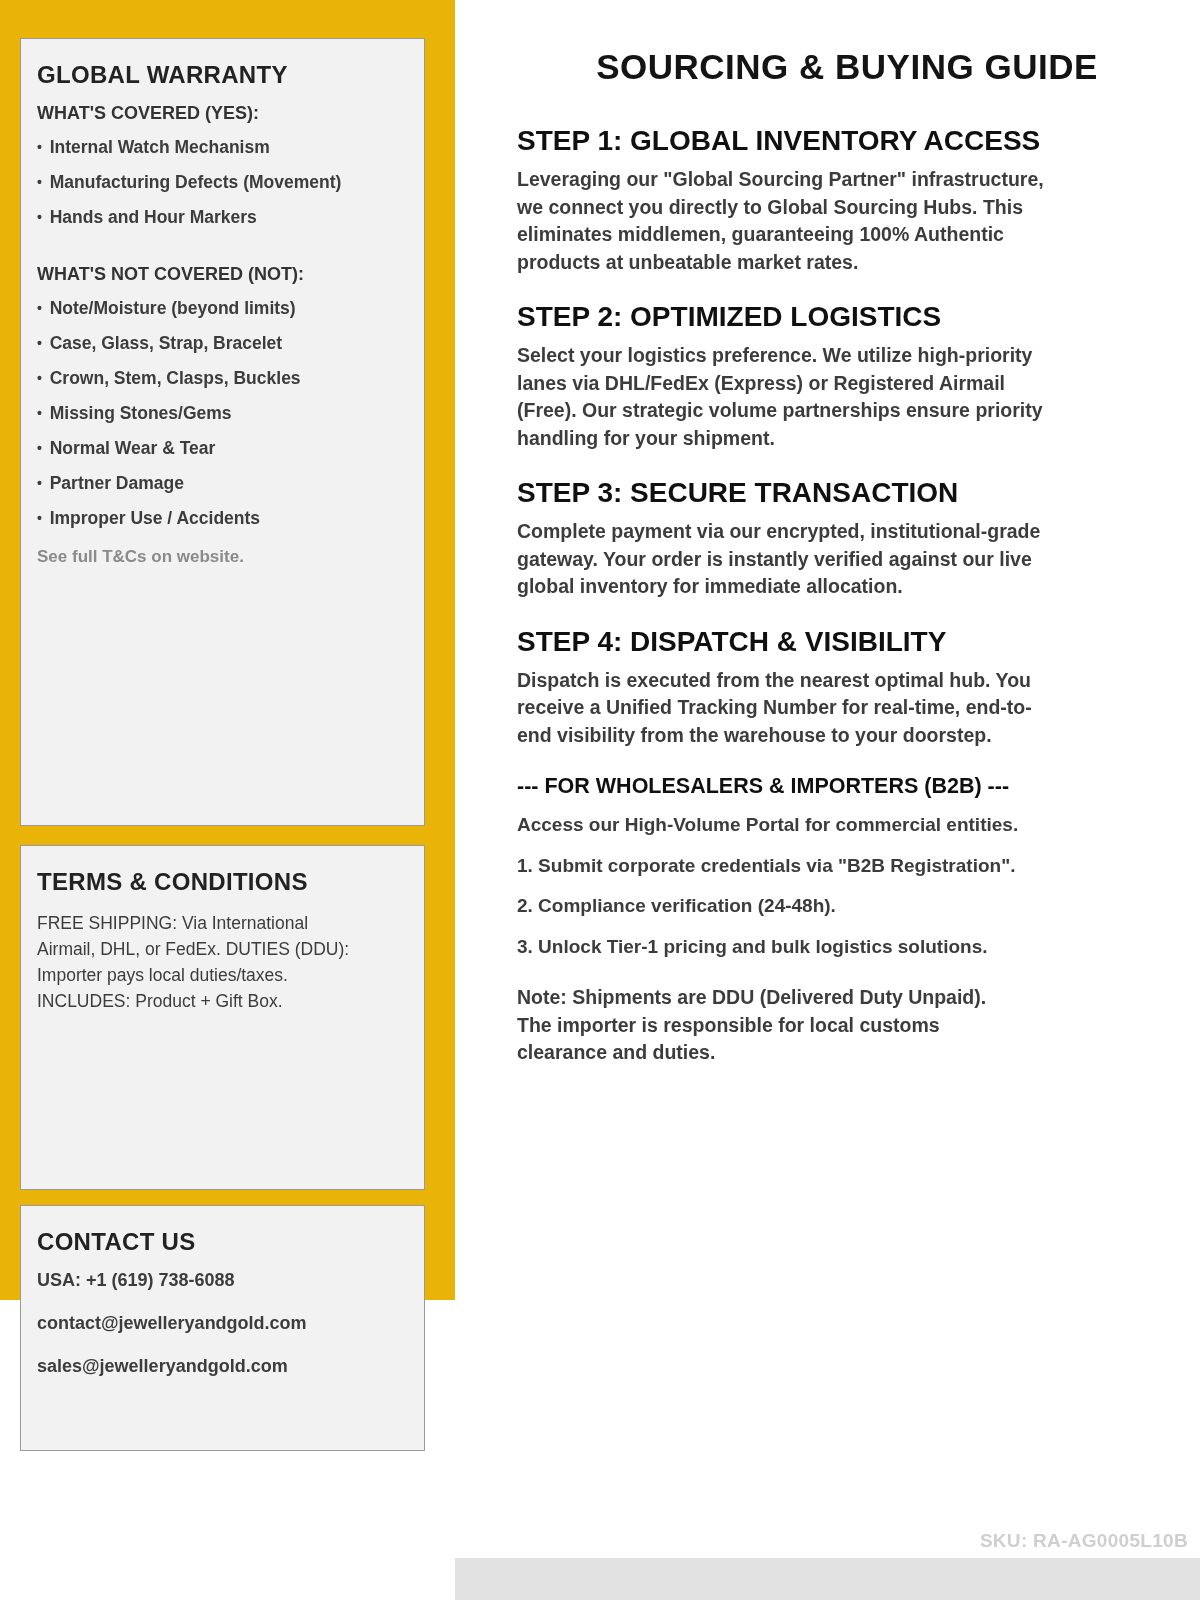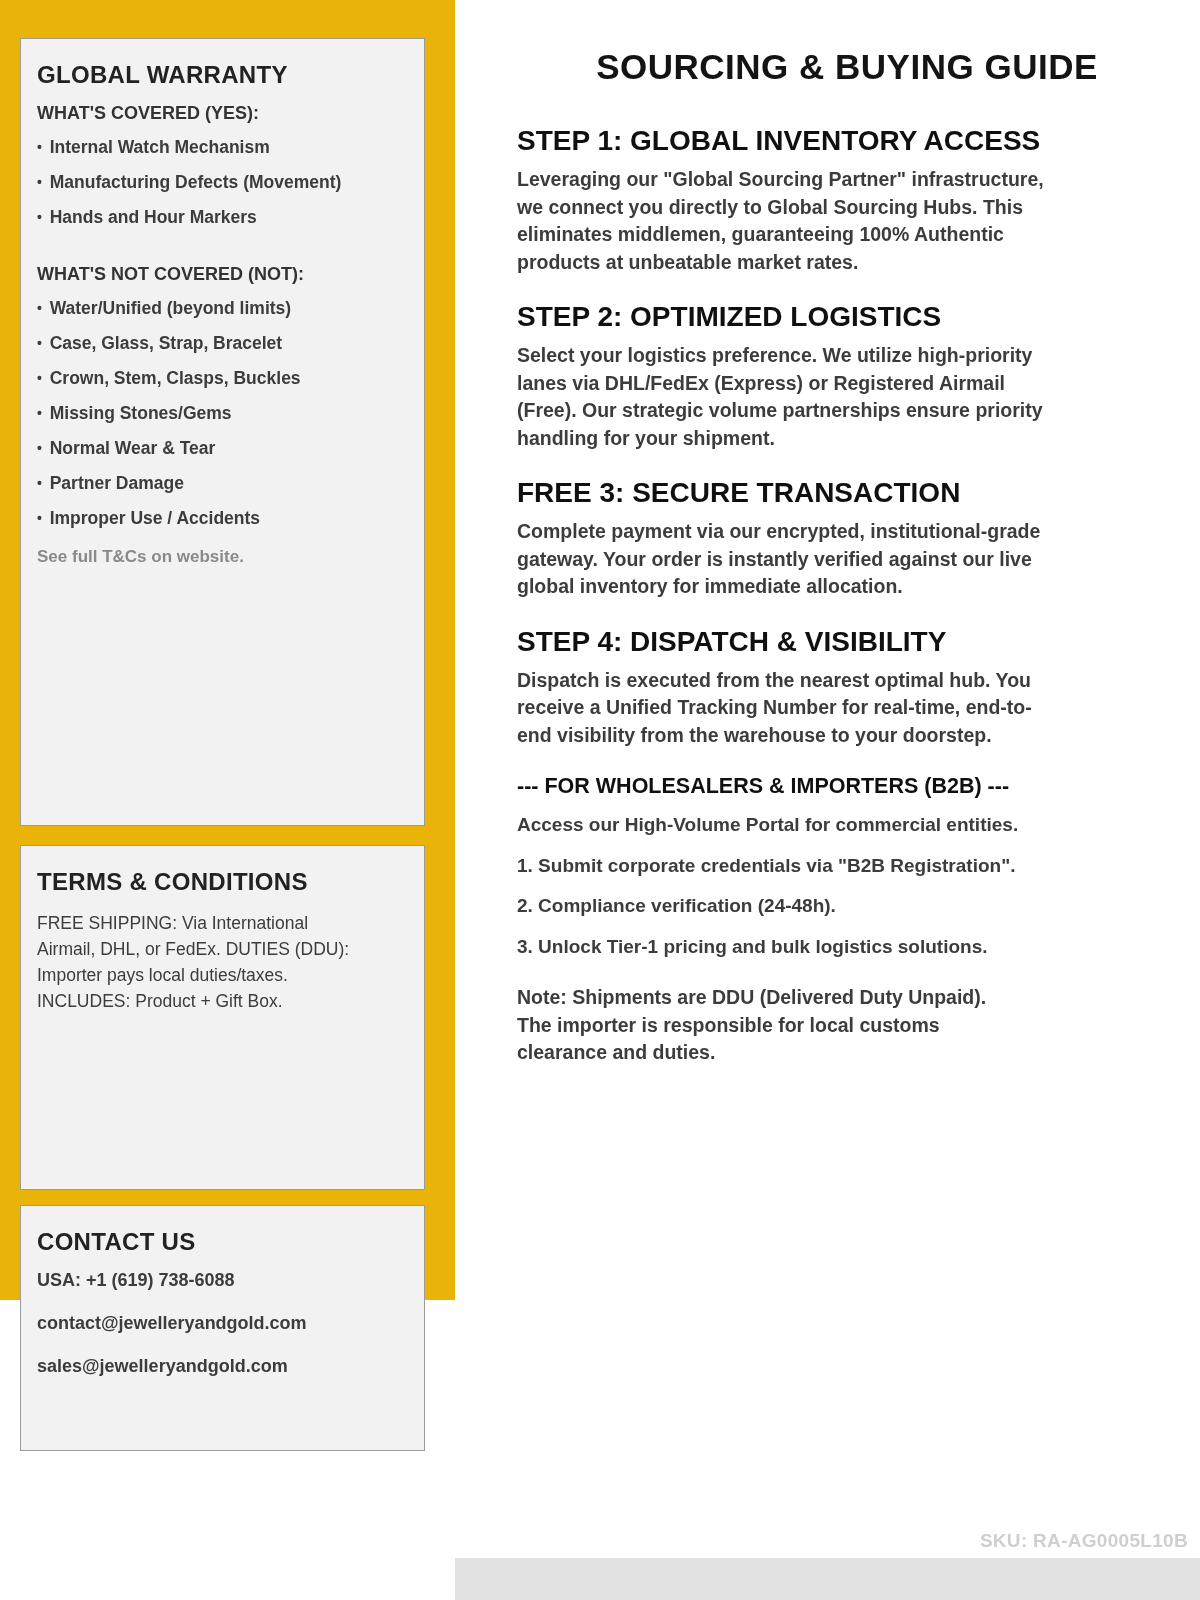--- a/index.html
+++ b/index.html
@@ -156,21 +156,21 @@
 
     <div class="subhead">WHAT'S COVERED (YES):</div>
     <ul class="plain">
       <li>Internal Watch Mechanism</li>
       <li>Manufacturing Defects (Movement)</li>
       <li>Hands and Hour Markers</li>
     </ul>
 
     <div class="subhead gap-top">WHAT'S NOT COVERED (NOT):</div>
     <ul class="plain">
-      <li>Water/Unified (beyond limits)</li>
+      <li>Note/Moisture (beyond limits)</li>
       <li>Case, Glass, Strap, Bracelet</li>
       <li>Crown, Stem, Clasps, Buckles</li>
       <li>Missing Stones/Gems</li>
       <li>Normal Wear &amp; Tear</li>
       <li>Partner Damage</li>
       <li>Improper Use / Accidents</li>
     </ul>
 
     <div class="footnote">See full T&amp;Cs on website.</div>
   </div>
@@ -196,21 +196,21 @@
     <div class="step-heading">STEP 1: GLOBAL INVENTORY ACCESS</div>
     <p class="step-body">Leveraging our "Global Sourcing Partner" infrastructure, we connect you directly to Global Sourcing Hubs. This eliminates middlemen, guaranteeing 100% Authentic products at unbeatable market rates.</p>
   </div>
 
   <div class="step">
     <div class="step-heading">STEP 2: OPTIMIZED LOGISTICS</div>
     <p class="step-body">Select your logistics preference. We utilize high-priority lanes via DHL/FedEx (Express) or Registered Airmail (Free). Our strategic volume partnerships ensure priority handling for your shipment.</p>
   </div>
 
   <div class="step">
-    <div class="step-heading">FREE 3: SECURE TRANSACTION</div>
+    <div class="step-heading">STEP 3: SECURE TRANSACTION</div>
     <p class="step-body">Complete payment via our encrypted, institutional-grade gateway. Your order is instantly verified against our live global inventory for immediate allocation.</p>
   </div>
 
   <div class="step">
     <div class="step-heading">STEP 4: DISPATCH &amp; VISIBILITY</div>
     <p class="step-body">Dispatch is executed from the nearest optimal hub. You receive a Unified Tracking Number for real-time, end-to-end visibility from the warehouse to your doorstep.</p>
   </div>
 
   <div class="step">
     <div class="b2b-heading">--- FOR WHOLESALERS &amp; IMPORTERS (B2B) ---</div>

